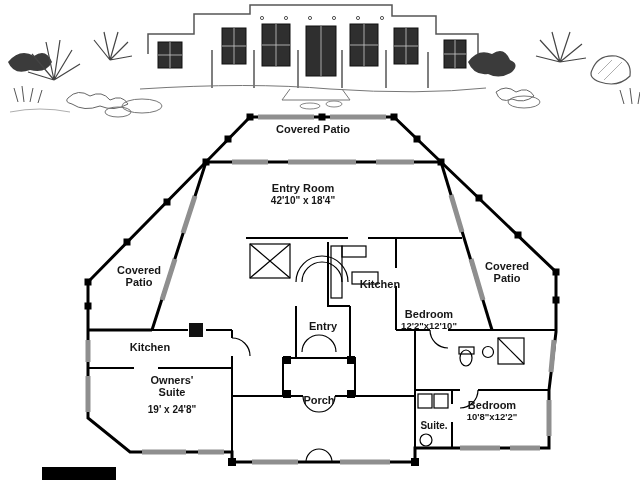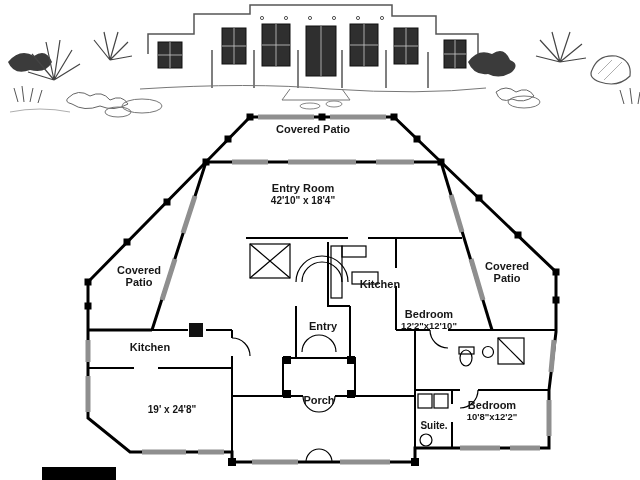--- a/index.html
+++ b/index.html
@@ -160,20 +160,21 @@
     <div class="lbl" style="left:313px;top:129px">Covered Patio</div>
     <div class="lbl" style="left:303px;top:188px">Entry Room</div>
     <div class="lbl dims" style="left:303px;top:201px">42'10" x 18'4"</div>
     <div class="lbl wrap" style="left:139px;top:276px;width:54px">Covered Patio</div>
     <div class="lbl wrap" style="left:507px;top:272px;width:54px">Covered Patio</div>
     <div class="lbl" style="left:380px;top:284px">Kitchen</div>
     <div class="lbl" style="left:429px;top:314px">Bedroom</div>
     <div class="lbl dims-sm" style="left:429px;top:326px">12'2"x12'10"</div>
     <div class="lbl" style="left:150px;top:347px">Kitchen</div>
     <div class="lbl" style="left:323px;top:326px">Entry</div>
+    <div class="lbl wrap" style="left:172px;top:386px;width:62px">Owners' Suite</div>
     <div class="lbl dims" style="left:172px;top:410px">19' x 24'8"</div>
     <div class="lbl" style="left:319px;top:400px">Porch</div>
     <div class="lbl dims" style="left:434px;top:426px">Suite.</div>
     <div class="lbl" style="left:492px;top:405px">Bedroom</div>
     <div class="lbl dims-sm" style="left:492px;top:417px">10'8"x12'2"</div>
   </div>
 
 </div>
 
 </body></html>

